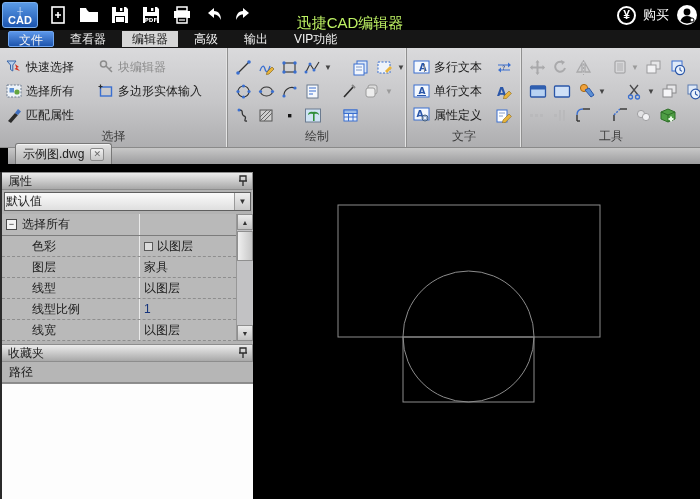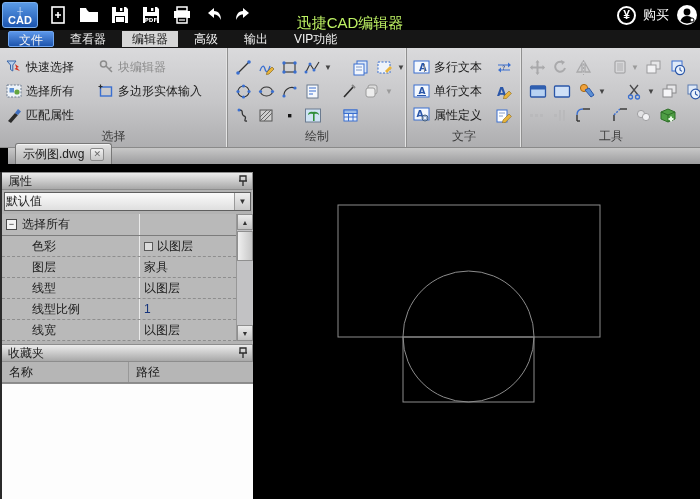--- a/index.html
+++ b/index.html
@@ -620,21 +620,20 @@
 
       <div class="phead fav-head">
         <span>收藏夹</span>
         <span class="ic pin">
             <svg width="10" height="12" viewBox="0 0 10 12">
               <path d="M2 1h6v5H2zM1 6h8M5 6v5" stroke="#2b2b2b" fill="none" stroke-width="1.3"></path>
             </svg>
           </span>
       </div>
       <div class="fcols">
-        <span class="fcol-name">名称</span>
         <span class="fcol-path">路径</span>
       </div>
       <div class="flist"></div>
     </div>
 
     <div class="canvas">
       <svg id="cad-svg" width="447" height="327" viewBox="0 0 447 327" style="background: rgb(0, 0, 0);">
           <rect x="85" y="33" width="262" height="132" fill="none" stroke="#8c8c8c" stroke-width="1"></rect>
           <circle cx="215.5" cy="164.5" r="65.5" fill="none" stroke="#8c8c8c" stroke-width="1"></circle>
           <rect x="150" y="165" width="131" height="65" fill="none" stroke="#8c8c8c" stroke-width="1"></rect>

